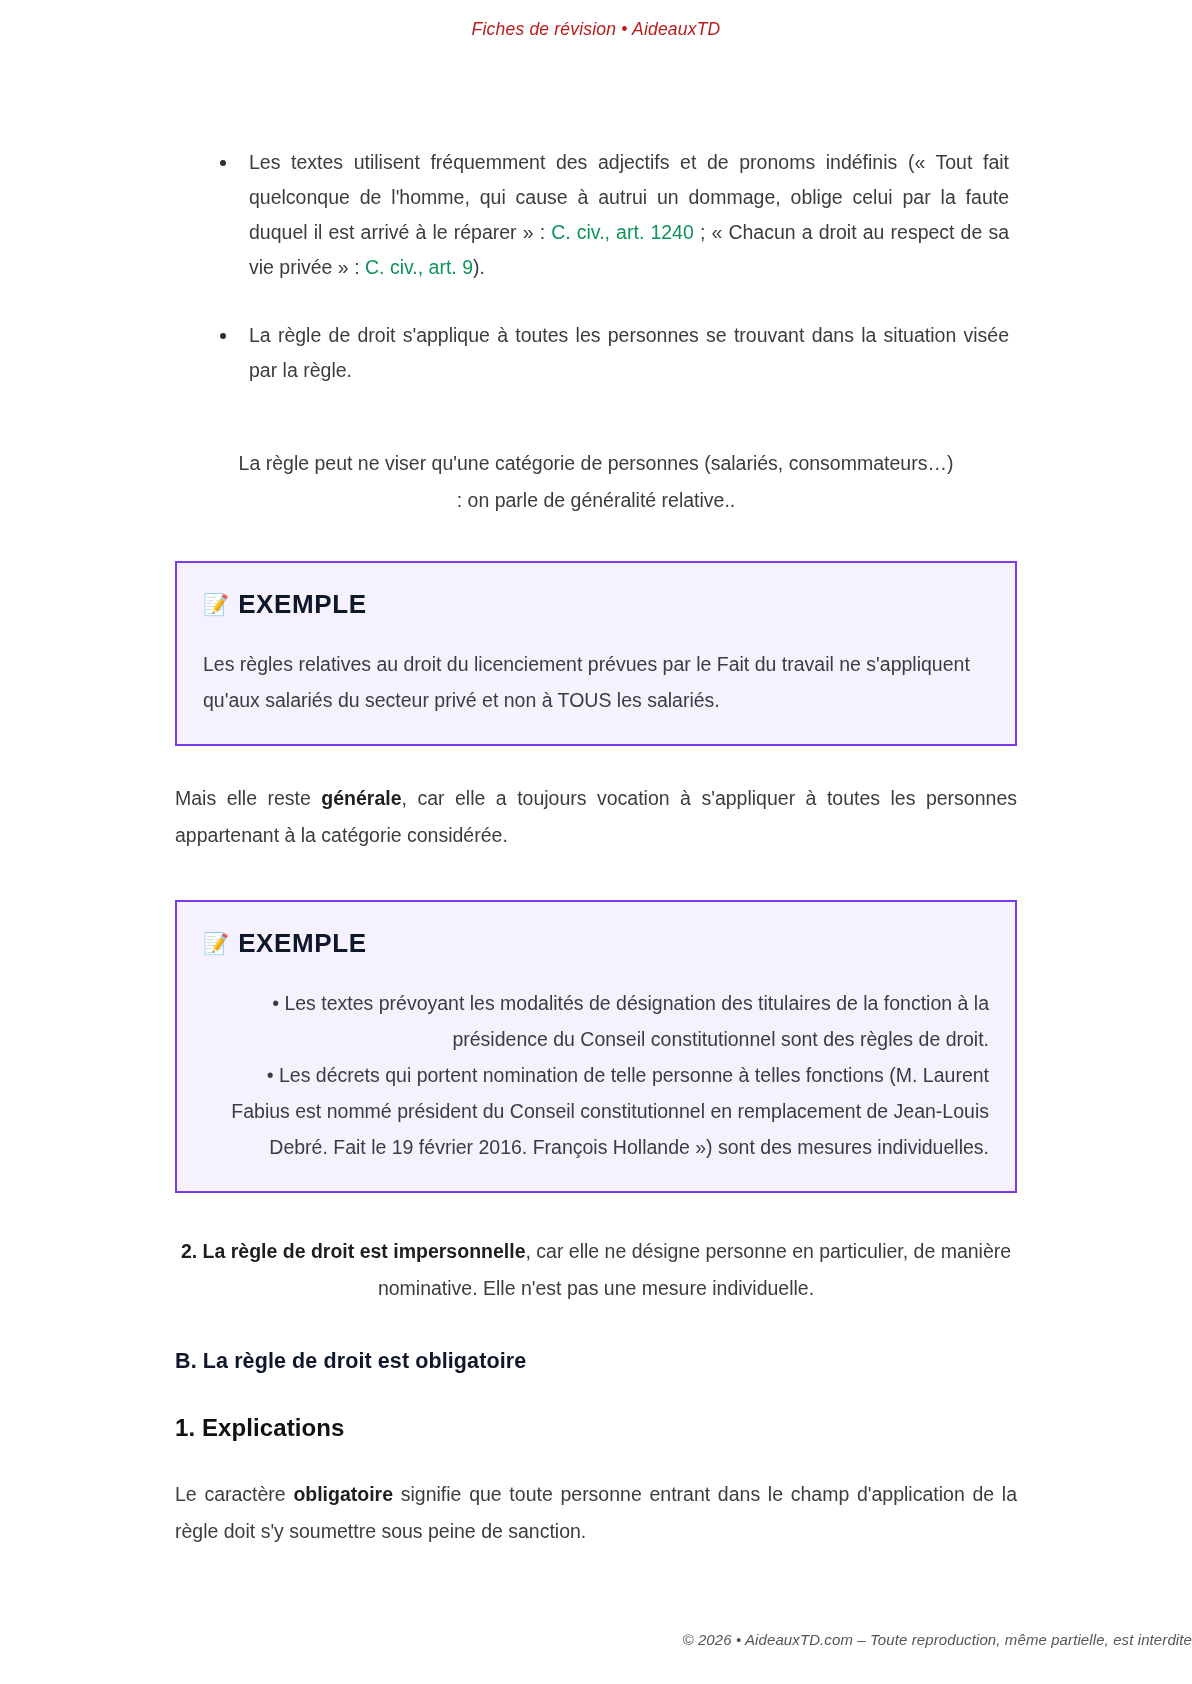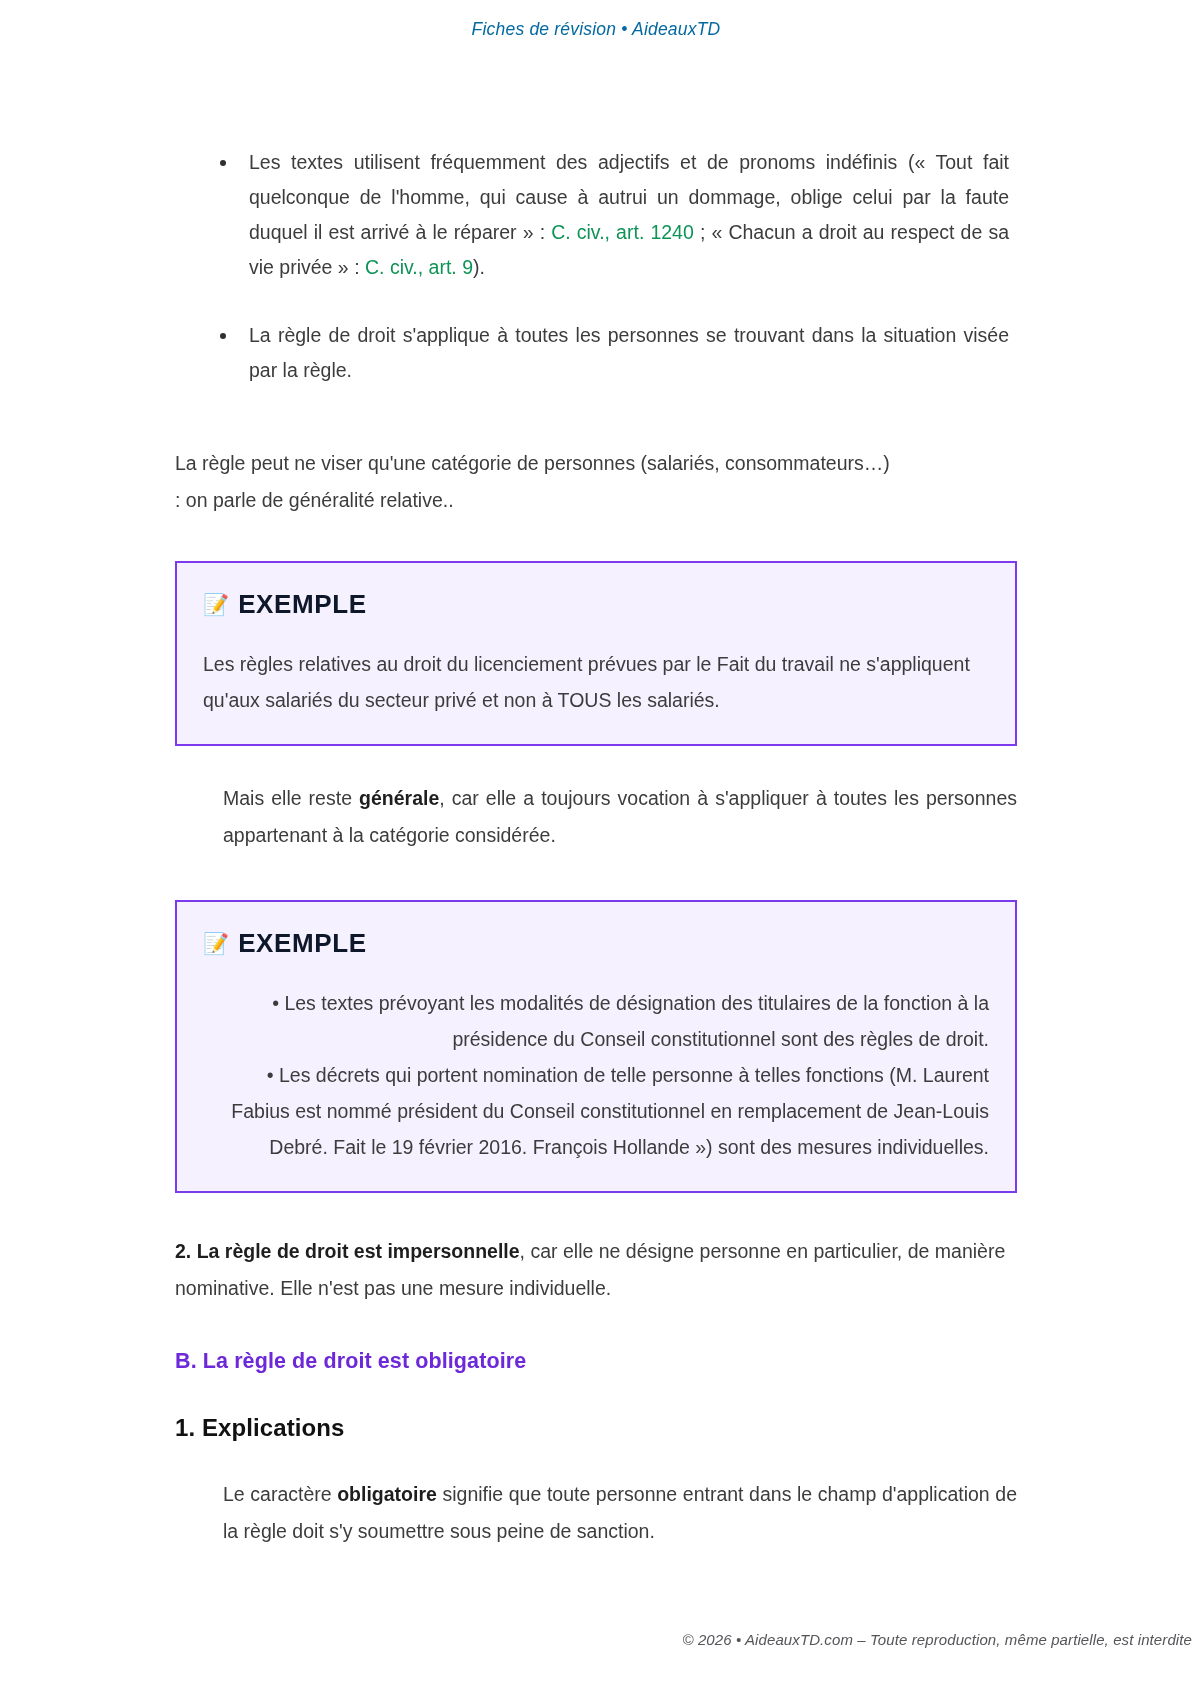--- a/index.html
+++ b/index.html
@@ -23,21 +23,21 @@
     box-sizing: border-box;
     display: flex;
     flex-direction: column;
   }
 
   
   .page-header {
     text-align: center;
     font-style: italic;
     font-size: 17.5px;
-    color: #0369a1;
+    color: #b91c1c;
     letter-spacing: 0.2px;
     padding-top: 19px;
     height: 30px;
     flex: 0 0 auto;
   }
 
   
   .content {
     margin: 0 auto;
     width: 842px;
@@ -73,25 +73,24 @@
 
   .cite {
     color: #0e9457;
   }
 
   p.para {
     font-size: 19.5px;
     line-height: 37px;
     color: #3c3c3c;
     margin: 0 0 12px 0;
-    text-align: left;
+    text-align: center;
   }
   p.para.justify {
     text-align: justify;
-    margin-left: 48px;
   }
   p.para b, p.para strong {
     color: #1e1e1e;
     font-weight: 700;
   }
 
   .spacer-24 { height: 24px; }
   .spacer-30 { height: 30px; }
   .spacer-34 { height: 34px; }
   .spacer-40 { height: 40px; }
@@ -132,21 +131,21 @@
   }
   .callout-body .ln {
     display: block;
     text-align: right;
   }
 
   
   h2.sec-title {
     font-size: 21.5px;
     font-weight: 700;
-    color: #6d28d9;
+    color: #0f172a;
     margin: 0;
     letter-spacing: 0.1px;
   }
   h3.sub-title {
     font-size: 24px;
     font-weight: 700;
     color: #111111;
     margin: 0;
     letter-spacing: 0.1px;
   }

